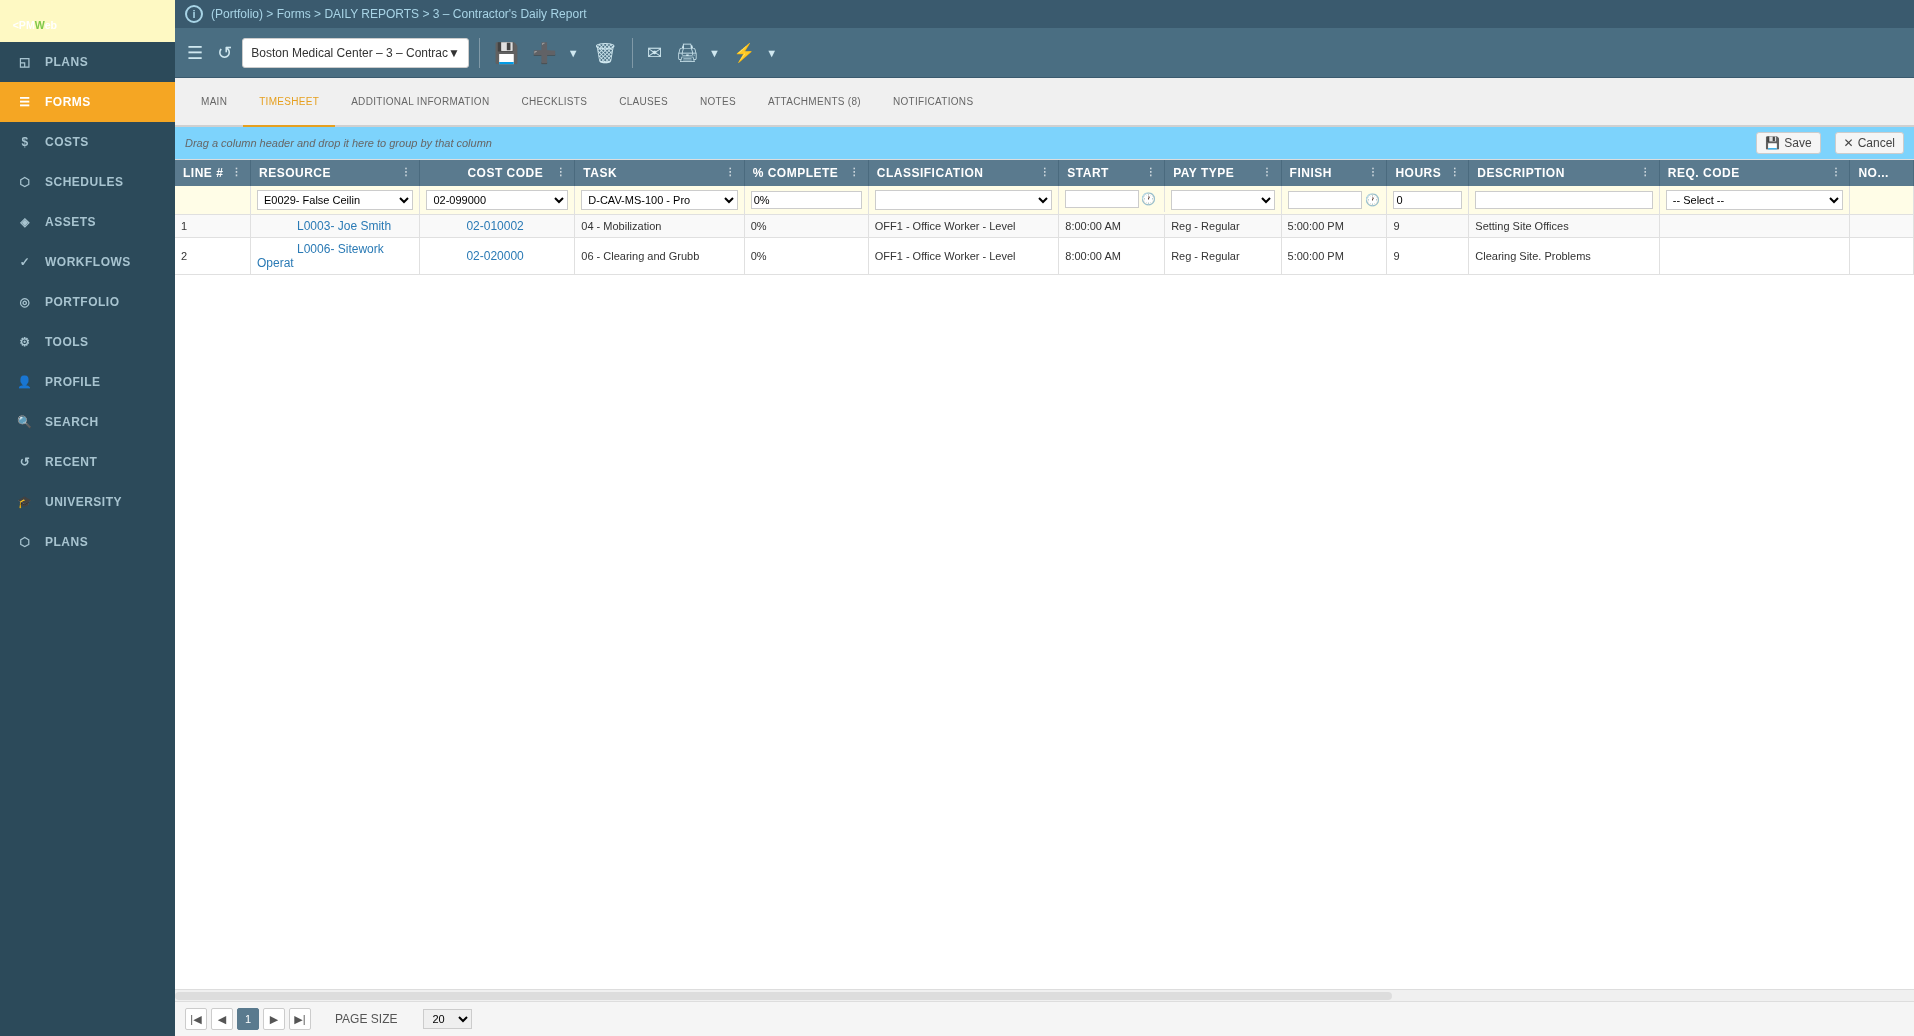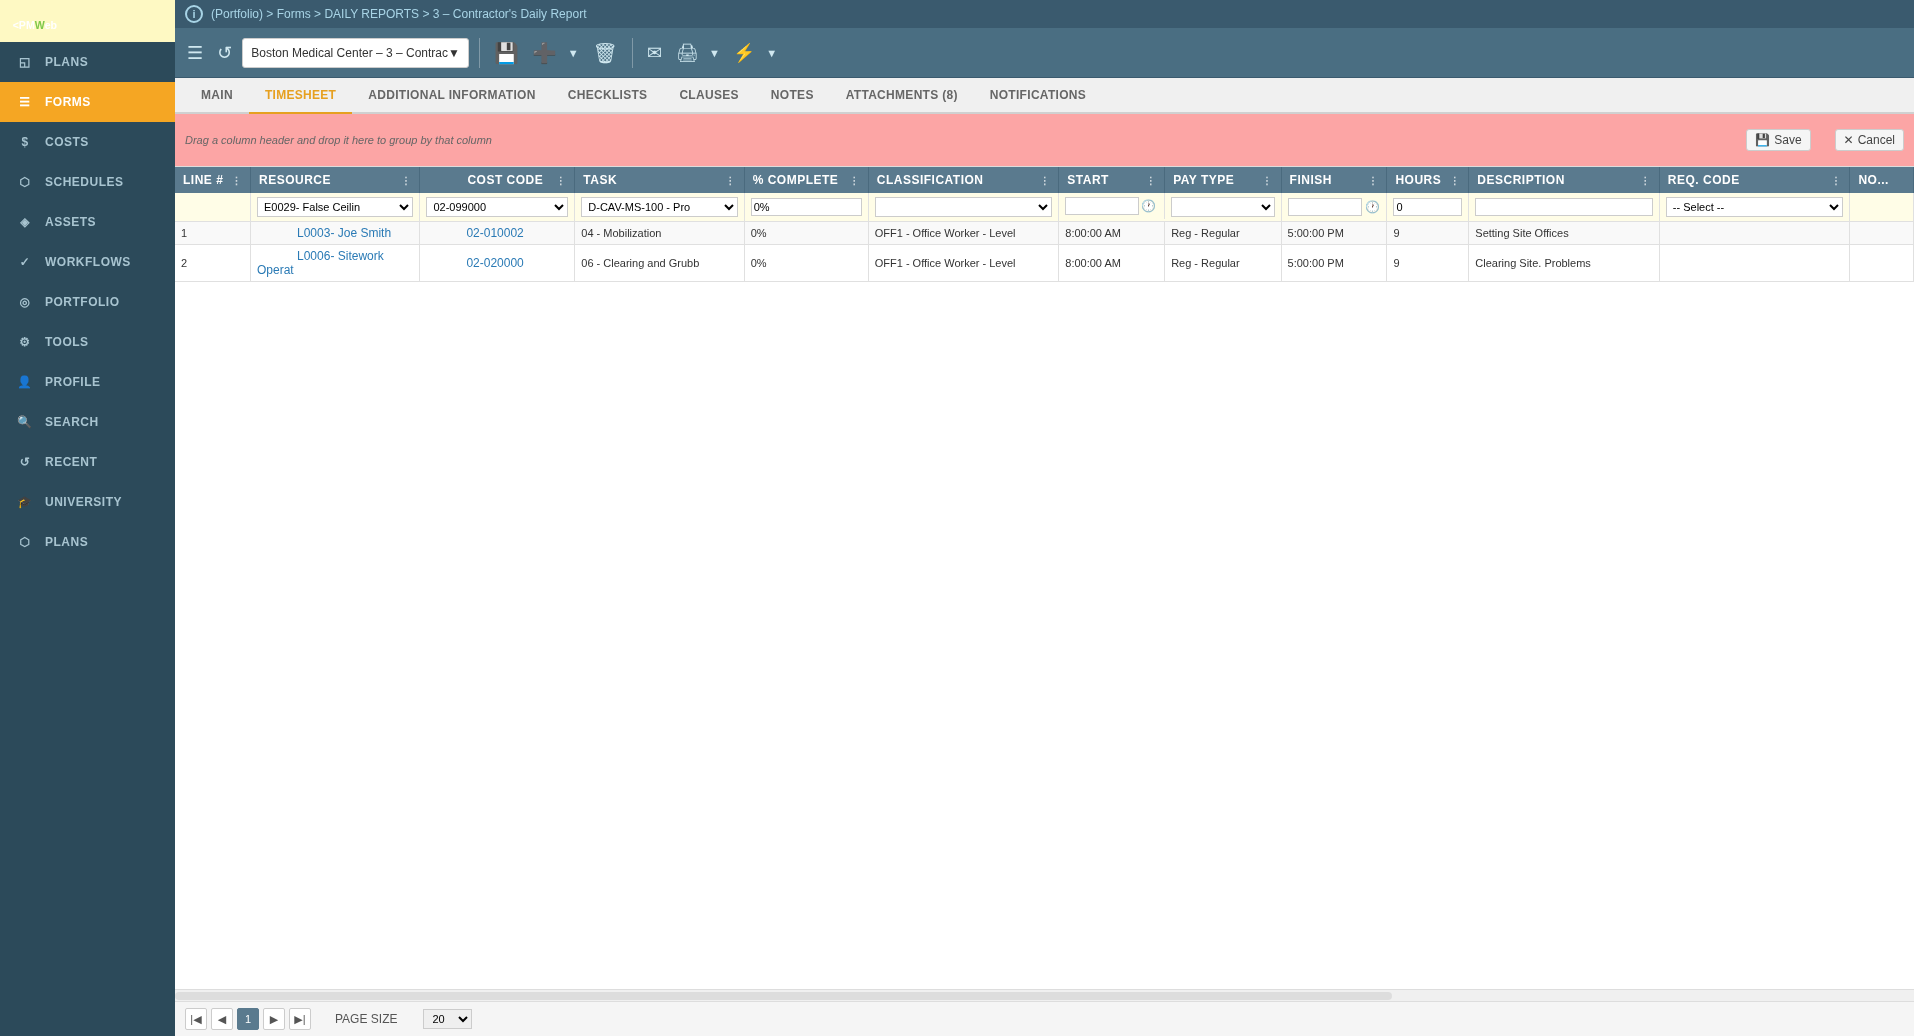--- a/index.html
+++ b/index.html
@@ -112,39 +112,39 @@
     }
 
     
     .tabs {
       display: flex;
       background: #f0f0f0;
       border-bottom: 2px solid #d0d0d0;
       padding: 0 10px;
     }
     .tab {
-      padding: 10px 16px;
+      padding: 18px 16px;
       cursor: pointer;
-      font-size: 12px;
-      font-weight: bold;
+      font-size: 10px;
+      font-weight: normal;
       color: #666;
       border-bottom: 2px solid transparent;
       margin-bottom: -2px;
       letter-spacing: 0.3px;
     }
     .tab.active { color: #e6a020; border-bottom-color: #e6a020; }
 
     
     .action-bar {
       display: flex;
       align-items: center;
-      padding: 15px 10px;
-      background: #fca5a5;
+      padding: 5px 10px;
+      background: #7dd3fc;
       border-bottom: 1px solid #ddd;
-      gap: 24px;
+      gap: 14px;
     }
     .action-btn {
       display: flex;
       align-items: center;
       gap: 4px;
       padding: 3px 8px;
       border: 1px solid #ccc;
       border-radius: 3px;
       background: #f5f5f5;
       cursor: pointer;
@@ -172,21 +172,20 @@
       text-align: left;
       font-size: 11px;
       font-weight: bold;
       letter-spacing: 0.5px;
       border-right: 1px solid #4a6a7e;
       white-space: nowrap;
       position: relative;
     }
     thead th .col-header {
       display: flex;
-      align-items: center;
       justify-content: space-between;
       gap: 4px;
     }
     .sort-icon { color: rgba(255,255,255,0.7); font-size: 10px; cursor: pointer; }
     tbody tr { border-bottom: 1px solid #e0e0e0; }
     tbody tr:nth-child(even) { background: #f9f9f9; }
     tbody tr.edit-row { background: #fffde7; }
     tbody td {
       padding: 4px 6px;
       border-right: 1px solid #e0e0e0;

